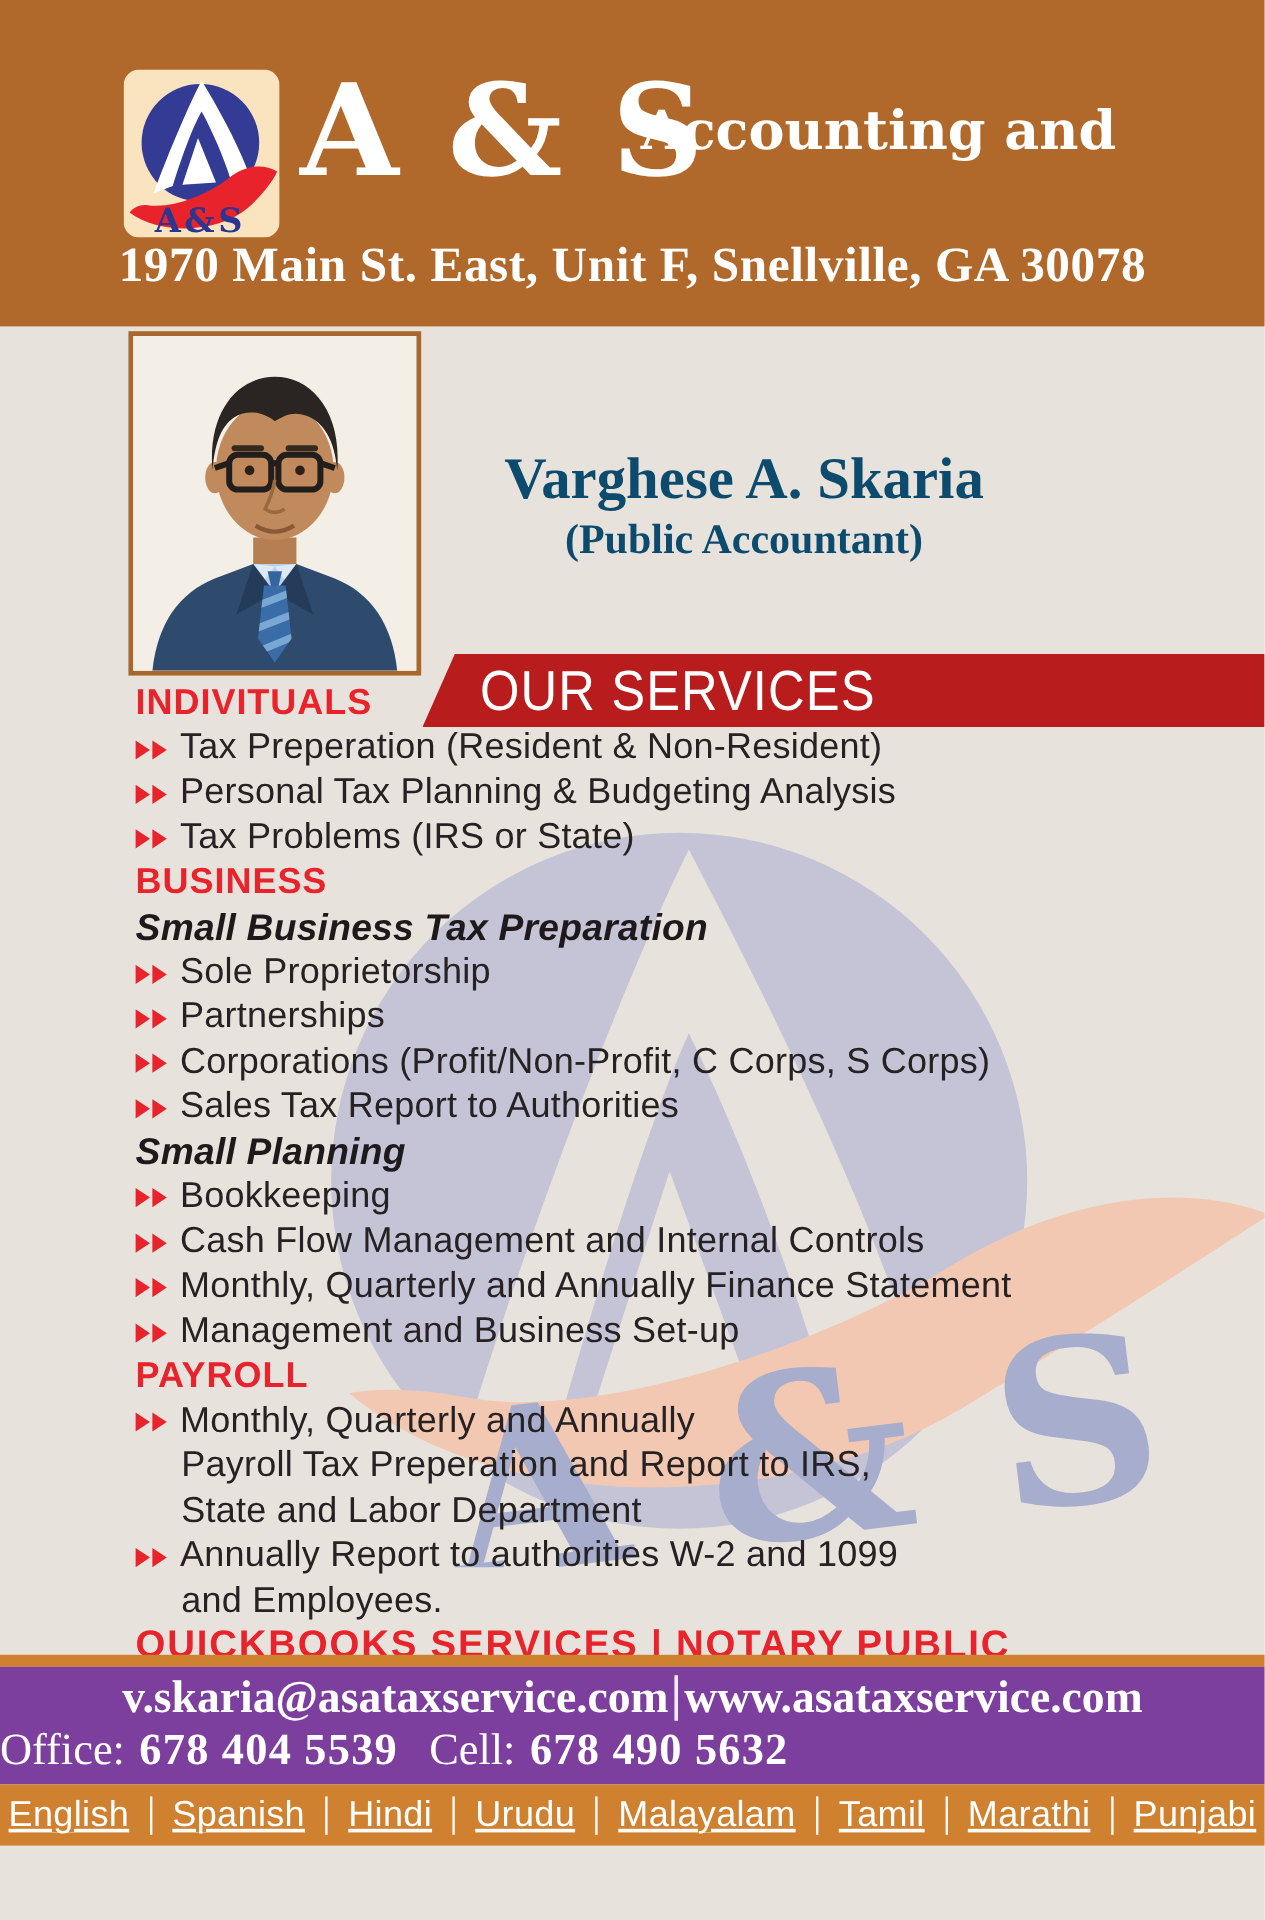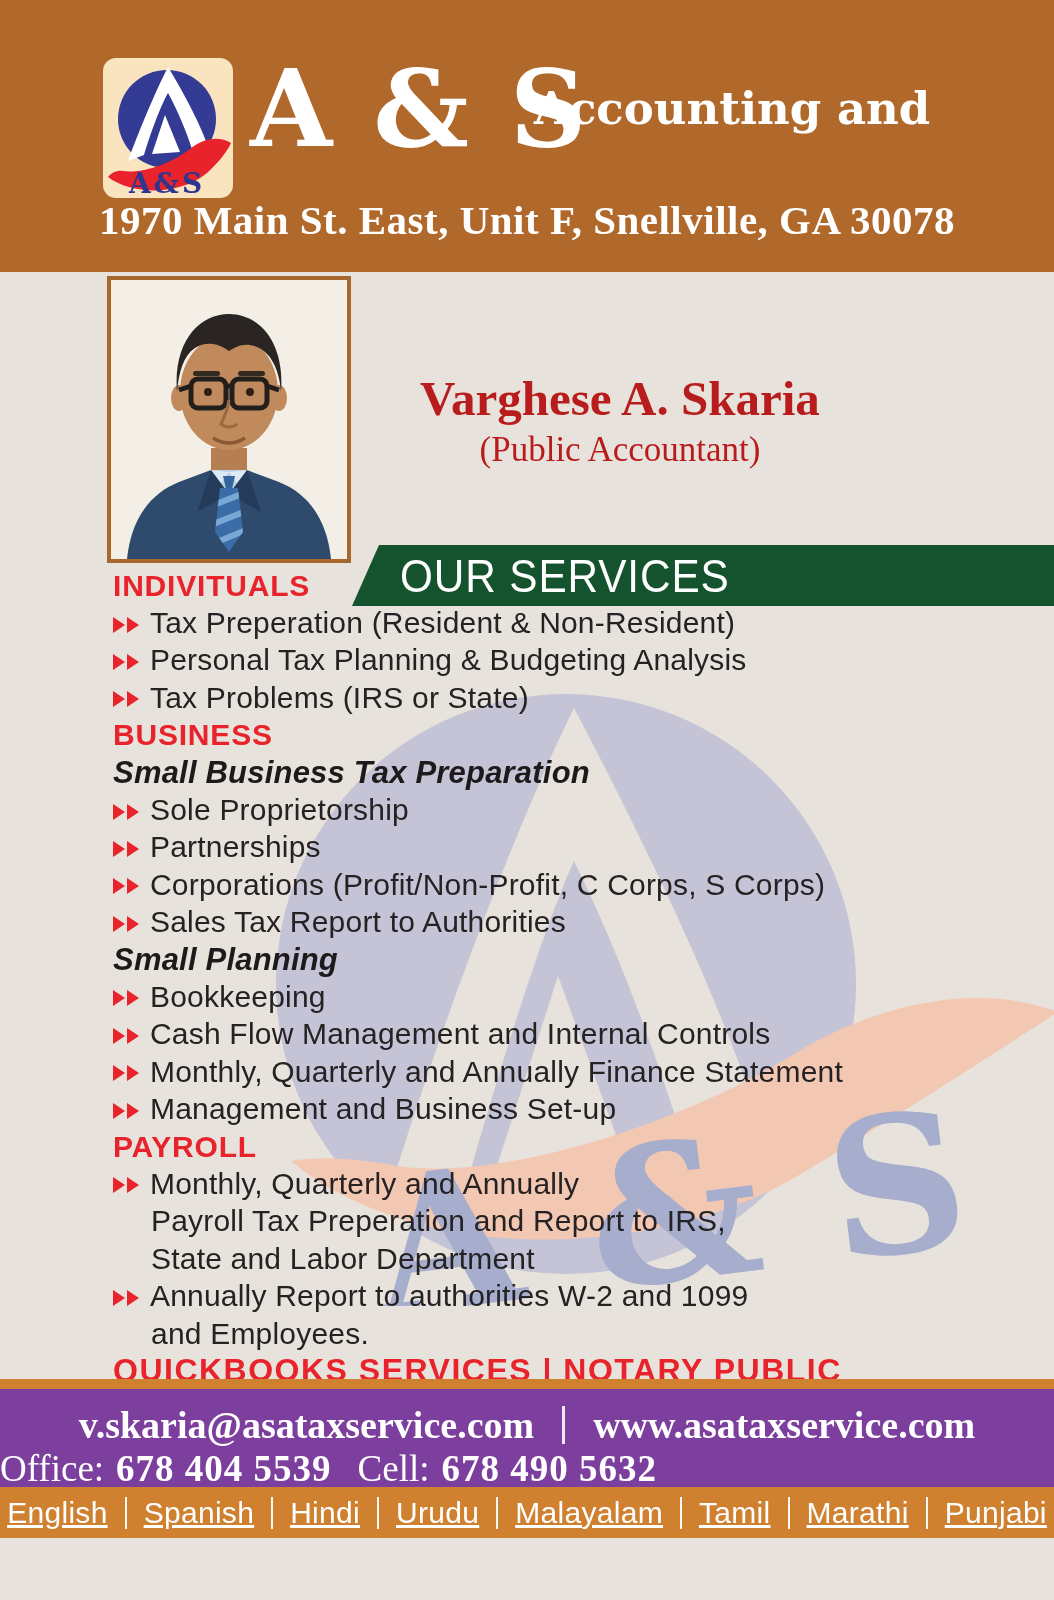--- a/index.html
+++ b/index.html
@@ -25,27 +25,27 @@
     position:absolute; left:0; right:0; top:196px; text-align:center;
     font-family:"Liberation Serif", serif; font-weight:bold;
     font-size:41px; color:#ffffff; letter-spacing:0.5px;
   }
   
   .portrait {
     position:absolute; left:107px; top:276px; width:236px; height:279px;
     border:4px solid #a8672c; background:#f3efe7;
   }
   
-  .name-block { position:absolute; left:380px; top:372px; width:480px; text-align:center; color:#b91c1c; }
+  .name-block { position:absolute; left:380px; top:372px; width:480px; text-align:center; color:#0c4a6e; }
   .person-name  { font-family:"Liberation Serif", serif; font-weight:bold; font-size:49px; line-height:54px; }
-  .person-title { font-family:"Liberation Serif", serif; font-weight:normal; font-size:35px; line-height:40px; margin-top:4px; }
+  .person-title { font-family:"Liberation Serif", serif; font-weight:bold; font-size:35px; line-height:40px; margin-top:4px; }
   
   .services-banner {
     position:absolute; left:352px; right:0; top:545px; height:61px;
-    background:#14532d; clip-path:polygon(27px 0, 100% 0, 100% 100%, 0 100%);
+    background:#b91c1c; clip-path:polygon(27px 0, 100% 0, 100% 100%, 0 100%);
     display:flex; align-items:center;
   }
   .services-banner .btxt {
     margin-left:48px; color:#ffffff; font-size:47px; letter-spacing:1px;
     transform:scaleX(.9); transform-origin:left center; white-space:nowrap;
   }
   
   .watermark { position:absolute; left:236px; top:686px; width:840px; height:620px; pointer-events:none; }
   
   .svc-list { position:absolute; left:113px; top:567px; width:945px; }
@@ -55,21 +55,21 @@
   .svc-line.subheading .txt { font-weight:bold; font-style:italic; font-size:31px; color:#1e1a1b; }
   .svc-line.continuation { padding-left:38px; }
   .bullets { display:inline-flex; gap:2px; margin-right:11px; margin-top:3px; flex:none; }
   .bullets i { display:block; width:0; height:0; border-top:8px solid transparent; border-bottom:8px solid transparent; border-left:12px solid #e8232b; }
   
   .strip { position:absolute; left:0; right:0; top:1379px; height:10px; background:#cf8130; }
   .purple-band {
     position:absolute; left:0; right:0; top:1389px; height:98px; background:#7d3f9d;
     color:#ffffff; font-family:"Liberation Serif", serif;
   }
-  .pb-line1 { display:flex; justify-content:center; align-items:center; margin-top:14px; font-weight:bold; font-size:38px; line-height:44px; gap:28px; }
+  .pb-line1 { display:flex; justify-content:center; align-items:center; margin-top:4px; font-weight:bold; font-size:38px; line-height:44px; gap:5px; }
   .pb-div { width:3px; height:38px; background:#efe7f4; }
   .pb-line2 { display:flex; align-items:baseline; font-size:37px; line-height:42px; gap:12px; margin-top:1px; }
   .pb-label { font-weight:normal; }
   .pb-num { font-weight:bold; letter-spacing:1px; }
   .cell-label { margin-left:14px; }
   .lang-band {
     position:absolute; left:0; right:0; top:1487px; height:51px; background:#cf8130;
     display:flex; justify-content:center; align-items:center; color:#ffffff;
   }
   .lang-item { font-size:30px; letter-spacing:0.3px; white-space:nowrap;text-decoration:underline; }

